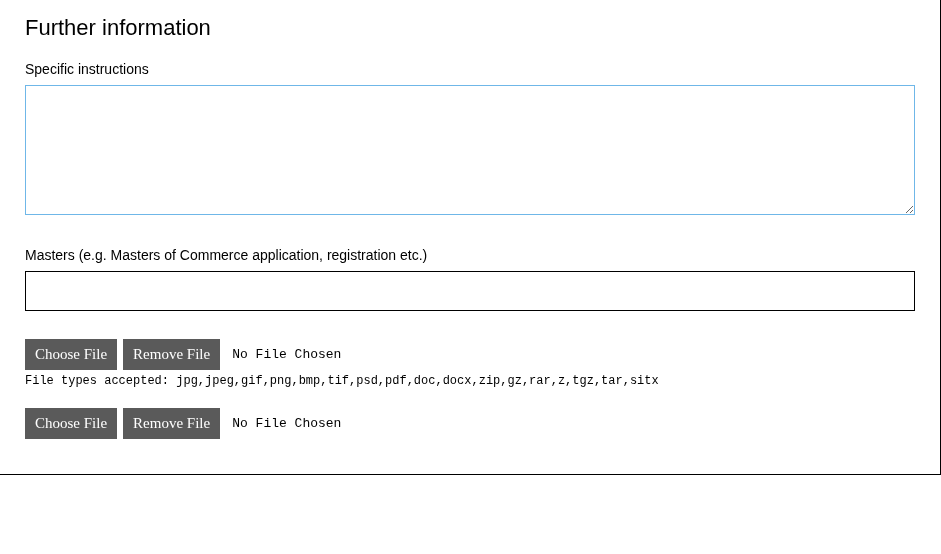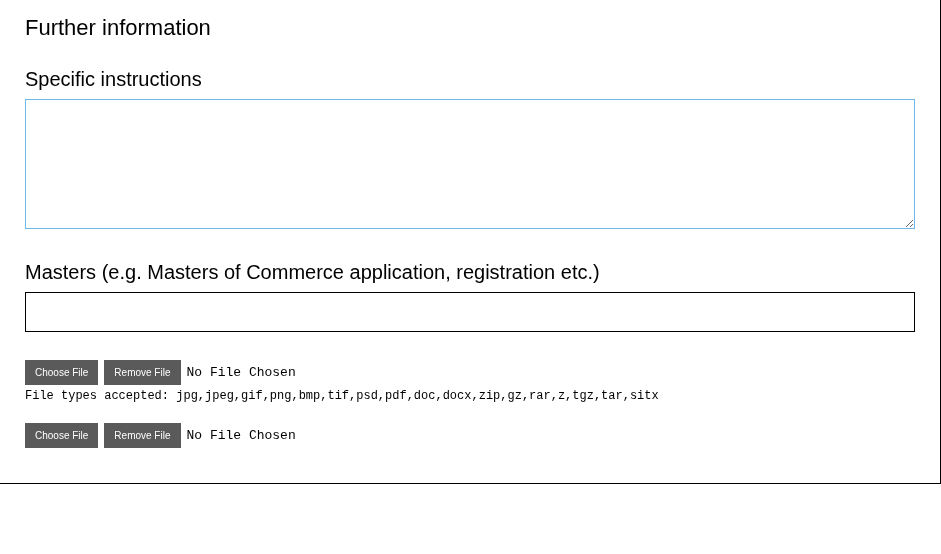--- a/index.html
+++ b/index.html
@@ -12,24 +12,24 @@
       background: #fff;
       padding: 15px 25px;
       width: 941px;
       border-right: 1px solid #000;
       border-bottom: 1px solid #000;
       color: #000;
     }
     .section-title {
       font-size: 22px;
       font-weight: 400;
-      margin-bottom: 27px;
+      margin-bottom: 20px;
     }
     .field-label {
-      font-size: 20px;
+      font-size: 14px;
       margin-bottom: 8px;
       display: block;
     }
     .textarea-field {
       width: 100%;
       height: 130px;
       border: 1px solid #6fb7e8;
       outline: none;
       font-family: inherit;
       font-size: 14px;
@@ -53,27 +53,28 @@
       display: flex;
       align-items: center;
       gap: 6px;
       margin-bottom: 4px;
     }
     .file-btn {
       background: #5a5a5a;
       color: #fff;
       border: none;
       padding: 7px 10px;
-      font-size: 10px;
-      font-family: Liberation Sans, sans-serif;
+      font-size: 15px;
+      font-family: Liberation Serif, serif;
       cursor: pointer;
     }
     .file-status {
       font-family: "Courier New", monospace;
       font-size: 13px;
+      margin-left: 6px;
     }
     .file-hint {
       font-family: "Courier New", monospace;
       font-size: 12px;
       color: #000000;
     }
   </style>
 </head>
 <body>
 

